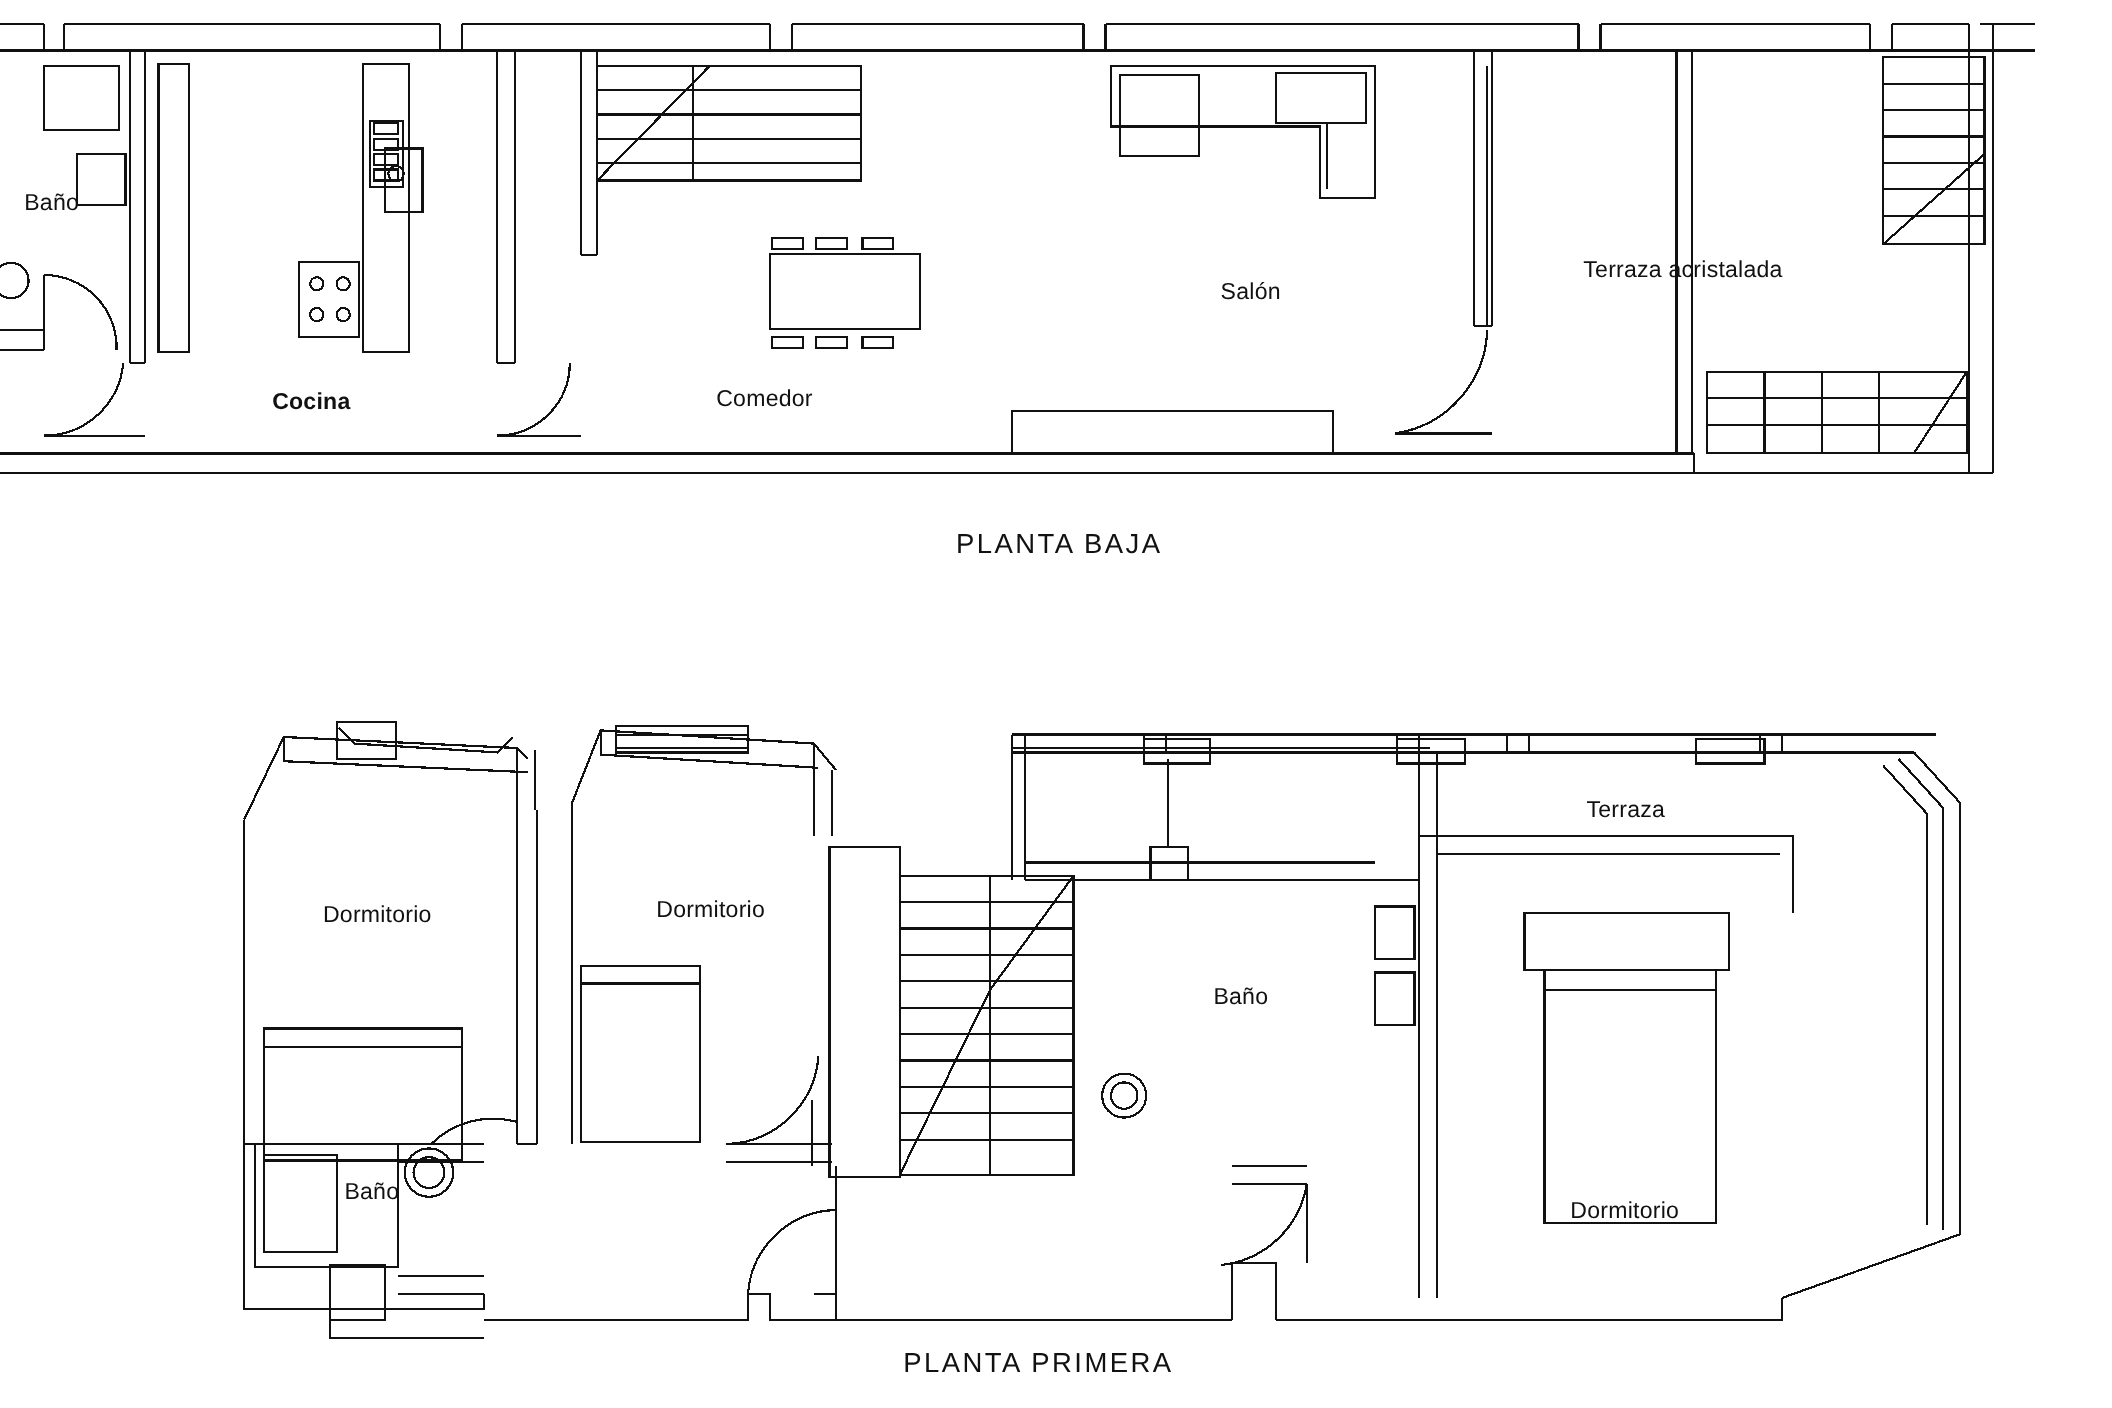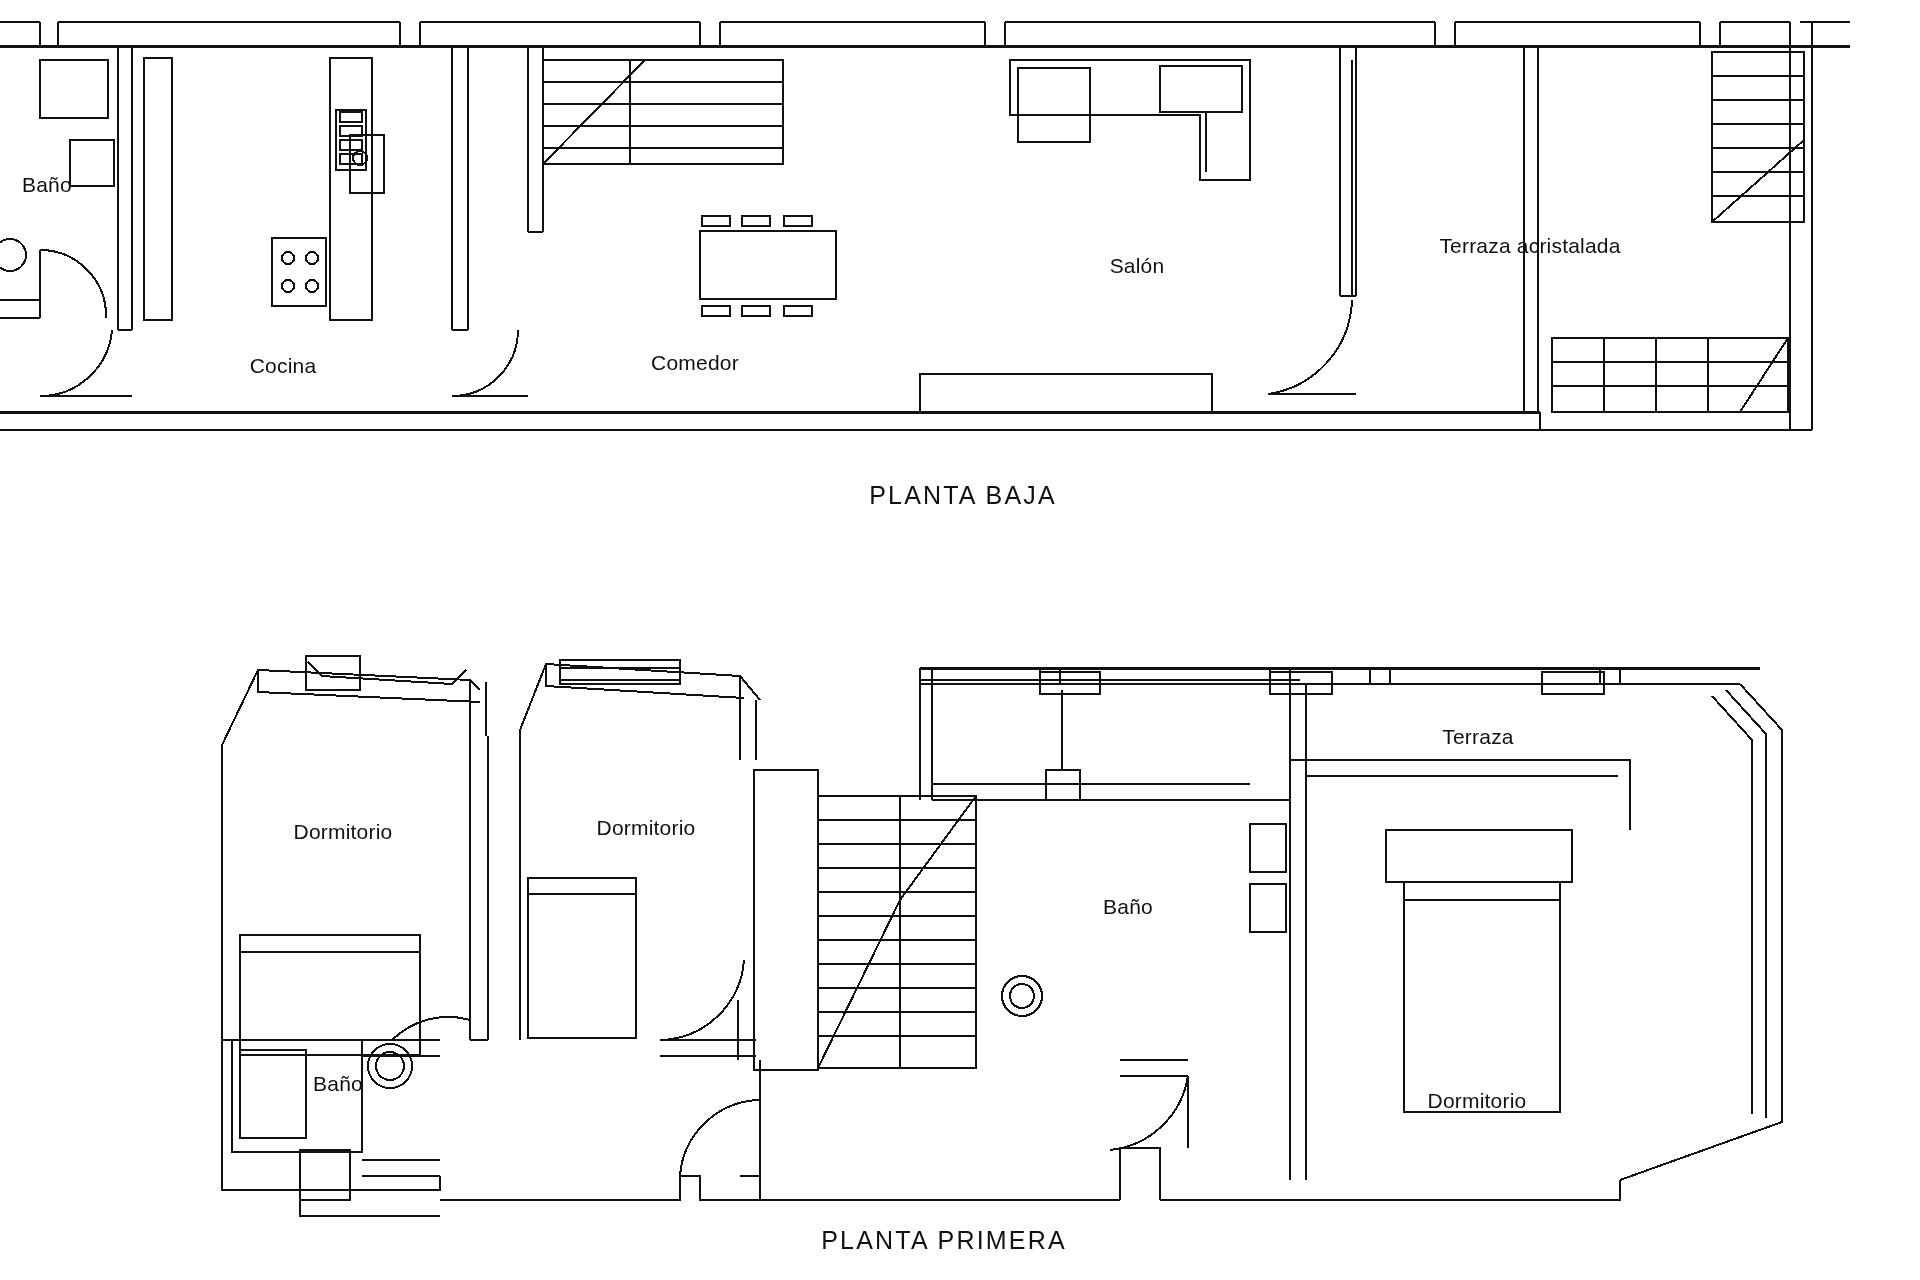--- a/index.html
+++ b/index.html
@@ -236,21 +236,21 @@
       <path d="M680 1176 A82 82 0 0 1 760 1100"></path>
 
       <path d="M1290 760 L1306 760"></path>
       <path d="M1290 684 L1306 684"></path>
       <path d="M932 800 L1290 800" stroke-dasharray="0"></path>
       <path d="M932 784 L1250 784"></path>
     </g>
   </svg>
 
   <div class="room-label label-center" style="left:22px; top:185px; transform:translate(0,-50%);">Baño</div>
-  <div class="room-label label-center" style="left:283px; top:366px;">Cocina</div>
+  <div class="room-label label-center" style="left:283px; top:366px;font-weight:bold;">Cocina</div>
   <div class="room-label label-center" style="left:695px; top:363px;">Comedor</div>
   <div class="room-label label-center" style="left:1137px; top:222px;margin-top:44px;">Salón</div>
   <div class="room-label label-center" style="left:1486px; top:246px;margin-left:44px;">Terraza acristalada</div>
 
   <div class="floor-title label-center" style="left:963px; top:495px;">PLANTA BAJA</div>
 
   <div class="room-label label-center" style="left:343px; top:832px;">Dormitorio</div>
   <div class="room-label label-center" style="left:646px; top:828px;">Dormitorio</div>
   <div class="room-label label-center" style="left:1128px; top:907px;">Baño</div>
   <div class="room-label label-center" style="left:1478px; top:737px;">Terraza</div>

